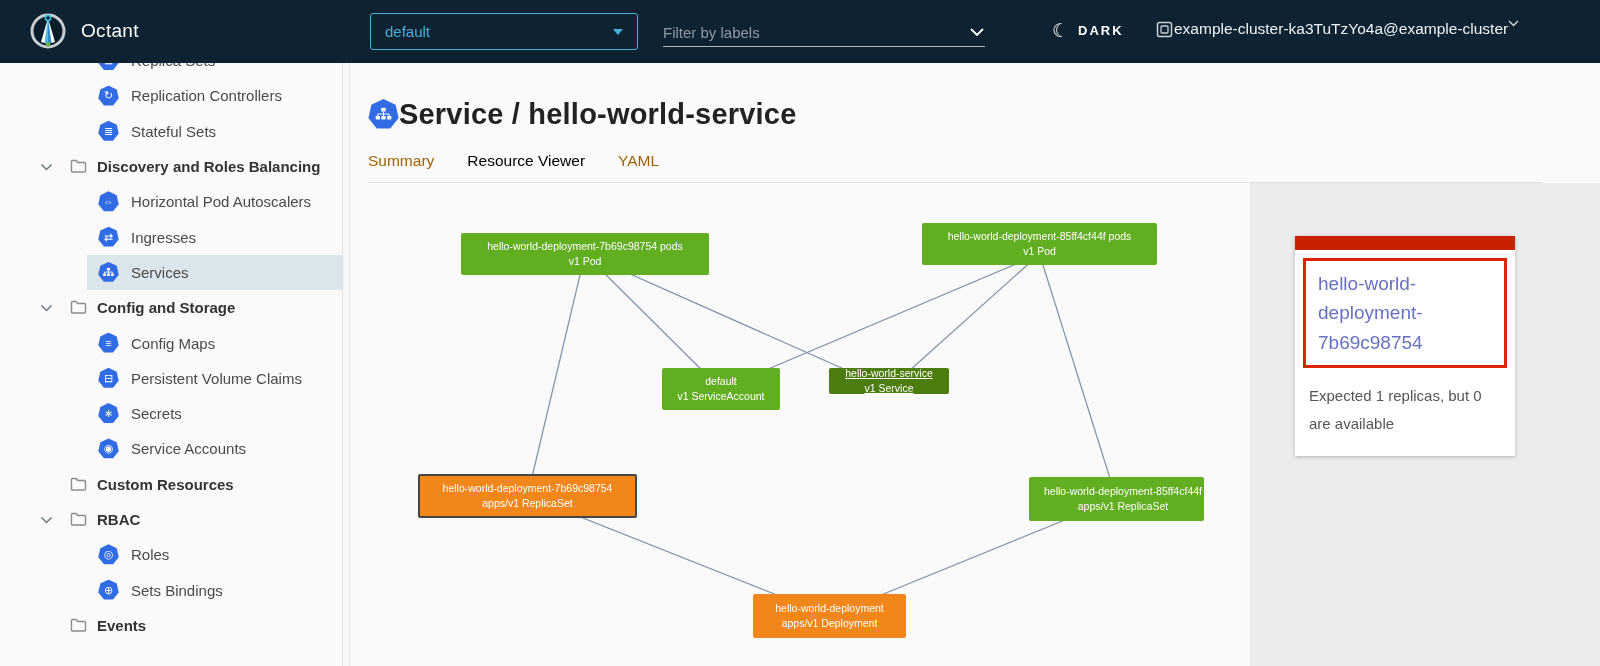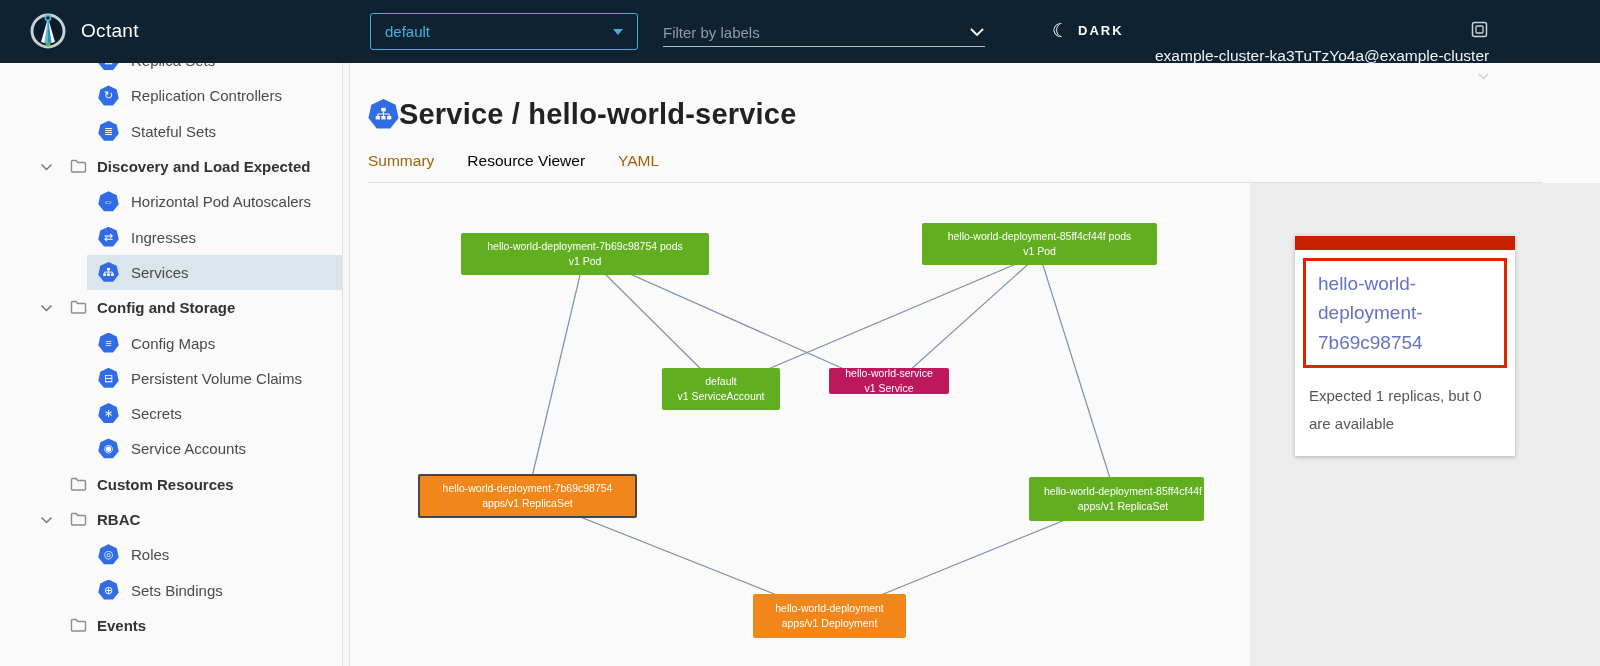--- a/index.html
+++ b/index.html
@@ -12,21 +12,21 @@
   .app-title { color:#ffffff; font-size:19px; letter-spacing:.3px; }
   .ns-select { position:absolute; left:370px; top:13px; width:268px; height:37px; border:1px solid #49afd9; border-radius:3px; display:flex; align-items:center; justify-content:space-between; padding:0 14px; cursor:pointer; }
   .ns-select span { color:#49afd9; font-size:15px; }
   .ns-caret { width:0; height:0; border-left:5px solid transparent; border-right:5px solid transparent; border-top:6px solid #49afd9; }
   .filter-wrap { position:absolute; left:663px; top:18px; width:322px; border-bottom:1px solid #aeb8bf; display:flex; align-items:center; }
   .filter-input { flex:1; background:transparent; border:none; outline:none; color:#c6ced4; font-size:15px; height:28px; }
   .filter-input::placeholder { color:#8f9aa5; }
   .theme-toggle { position:absolute; left:1052px; top:21px; display:flex; align-items:center; gap:9px; cursor:pointer; }
   .moon { color:#ffffff; font-size:19px; line-height:19px; }
   .theme-label { color:#ffffff; font-size:13px; font-weight:bold; letter-spacing:2px; }
-  .context-wrap { position:absolute; left:1155px; top:20px; display:flex; align-items:flex-end; gap:8px; cursor:pointer;flex-direction:column; }
+  .context-wrap { position:absolute; left:1155px; top:20px; display:flex; align-items:flex-start; cursor:pointer; }
   .context-label { color:#eef3f6; font-size:15.5px; }
 
   
   .sidebar { position:absolute; left:0; top:63px; width:342px; height:603px; background:#fafafa; overflow:hidden; }
   .scrollbar { position:absolute; left:342px; top:63px; width:8px; height:603px; background:#f7f7f7; border-left:1px solid #e2e2e2; border-right:1px solid #e2e2e2; }
   .side-item { height:35.3px; display:flex; align-items:center; cursor:pointer; }
   .side-item.selected { background:linear-gradient(to right, transparent 87px, #dbe5ec 87px); }
   .chev-box { width:16px; margin-left:38px; display:flex; justify-content:center; }
   .folder-box { margin-left:16px; display:flex; }
   .group-label { margin-left:10px; font-size:15px; font-weight:bold; color:#333333; }
@@ -140,21 +140,21 @@
       <span class="chev-box">
         <svg class="icon-svg" width="13" height="8" viewBox="0 0 13 8">
           <path d="M1.5 1.5 L6.5 6.5 L11.5 1.5" fill="none" stroke="#6d7884" stroke-width="1.5"></path>
         </svg>
       </span>
       <span class="folder-box">
         <svg class="icon-svg" width="17" height="15" viewBox="0 0 17 15">
           <path d="M1.5 4.5 V2.5 a1 1 0 0 1 1-1 h3.6 l1.6 2 h6.8 a1 1 0 0 1 1 1 v7.5 a1 1 0 0 1 -1 1 h-12 a1 1 0 0 1 -1-1 Z" fill="none" stroke="#8c8c8c" stroke-width="1.4"></path>
         </svg>
       </span>
-      <span class="group-label">Discovery and Load Expected</span>
+      <span class="group-label">Discovery and Roles Balancing</span>
     </div>
     <div class="side-item">
       <span class="res-icon-box">
         <span class="hepta hepta-20">
           <span class="hepta-glyph">⇔</span>
         </span>
       </span>
       <span class="res-label">Horizontal Pod Autoscalers</span>
     </div>
     <div class="side-item">
@@ -318,21 +318,21 @@
       <div>v1 Pod</div>
     </div>
     <div class="gnode" style="left: 572px; top: 40px; width: 235px; height: 42px; background: rgb(97, 175, 32);">
       <div>hello-world-deployment-85ff4cf44f pods</div>
       <div>v1 Pod</div>
     </div>
     <div class="gnode" style="left: 312px; top: 185px; width: 118px; height: 42px; background: rgb(97, 175, 32);">
       <div>default</div>
       <div>v1 ServiceAccount</div>
     </div>
-    <div class="gnode" style="left: 479px; top: 185px; width: 120px; height: 26px; background: #be185d;">
+    <div class="gnode" style="left: 479px; top: 185px; width: 120px; height: 26px; background: #4d7c0f; text-decoration: underline;">
       <div>hello-world-service</div>
       <div>v1 Service</div>
     </div>
     <div class="gnode" style="left: 68px; top: 291px; width: 219px; height: 44px; background: rgb(241, 135, 26); border: 2px solid rgb(70, 70, 70);">
       <div>hello-world-deployment-7b69c98754</div>
       <div>apps/v1 ReplicaSet</div>
     </div>
     <div class="gnode" style="left: 679px; top: 294px; width: 175px; height: 44px; background: rgb(97, 175, 32); padding-left: 13px;">
       <div>hello-world-deployment-85ff4cf44f</div>
       <div>apps/v1 ReplicaSet</div>

